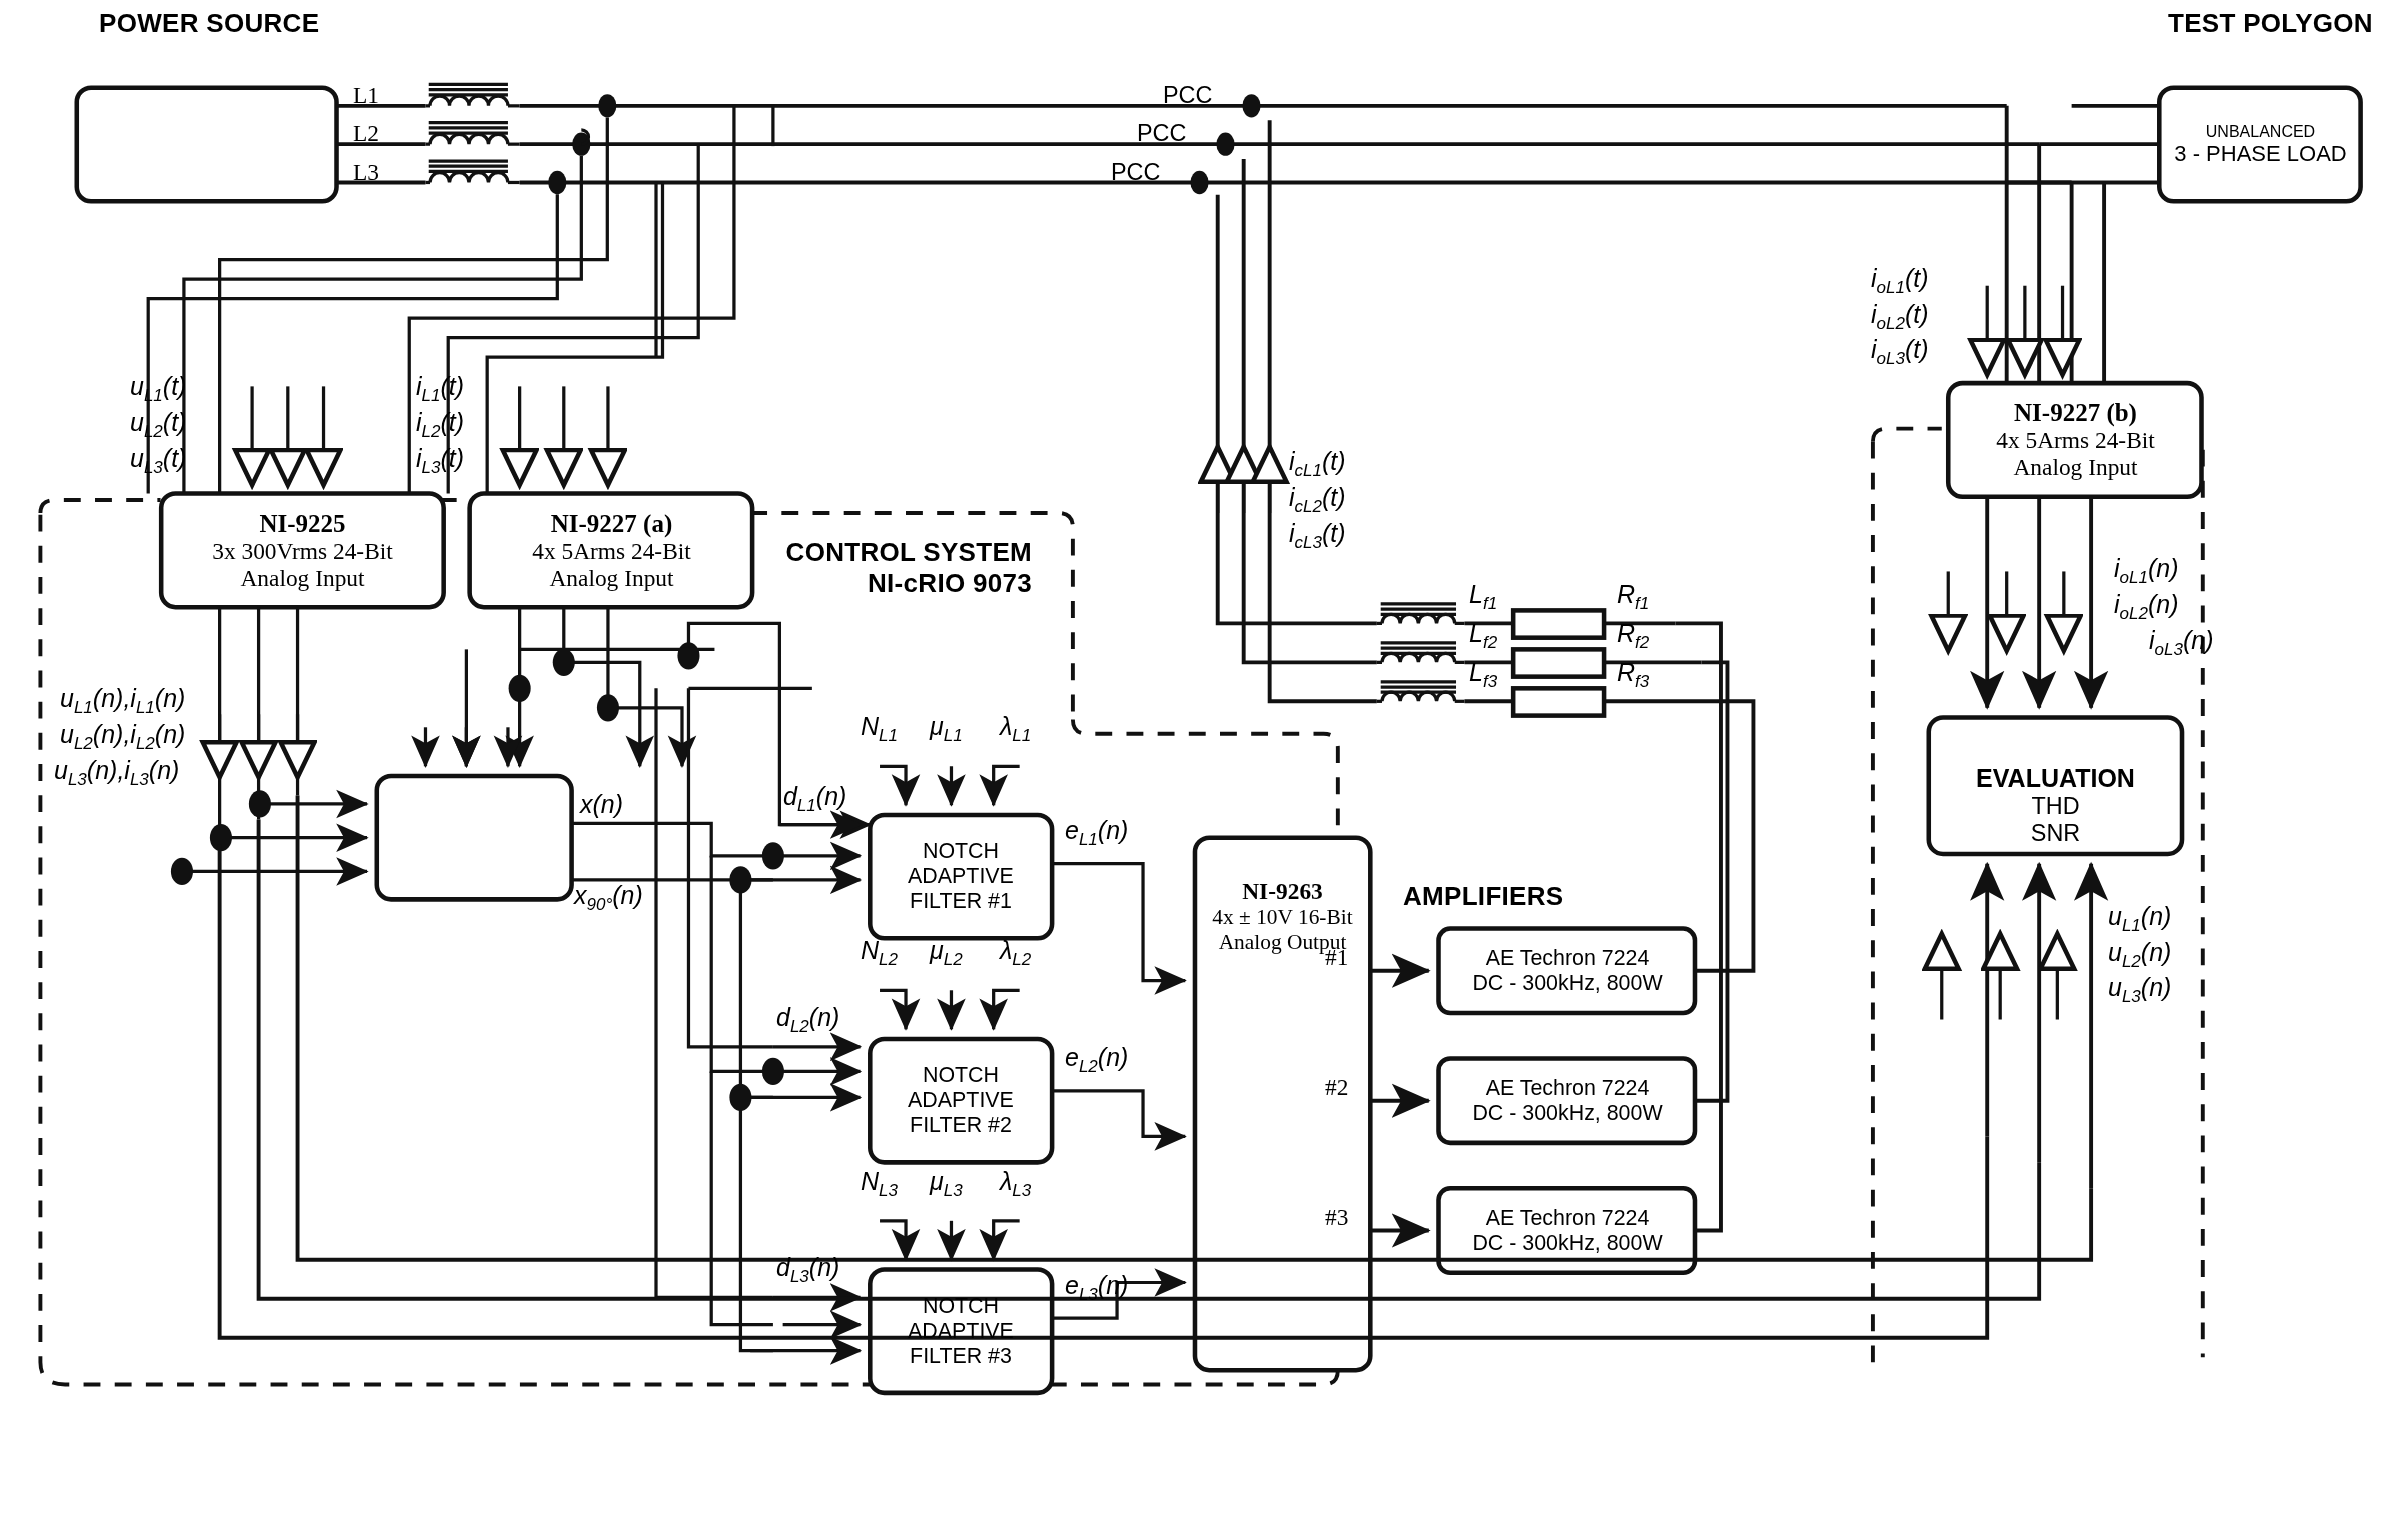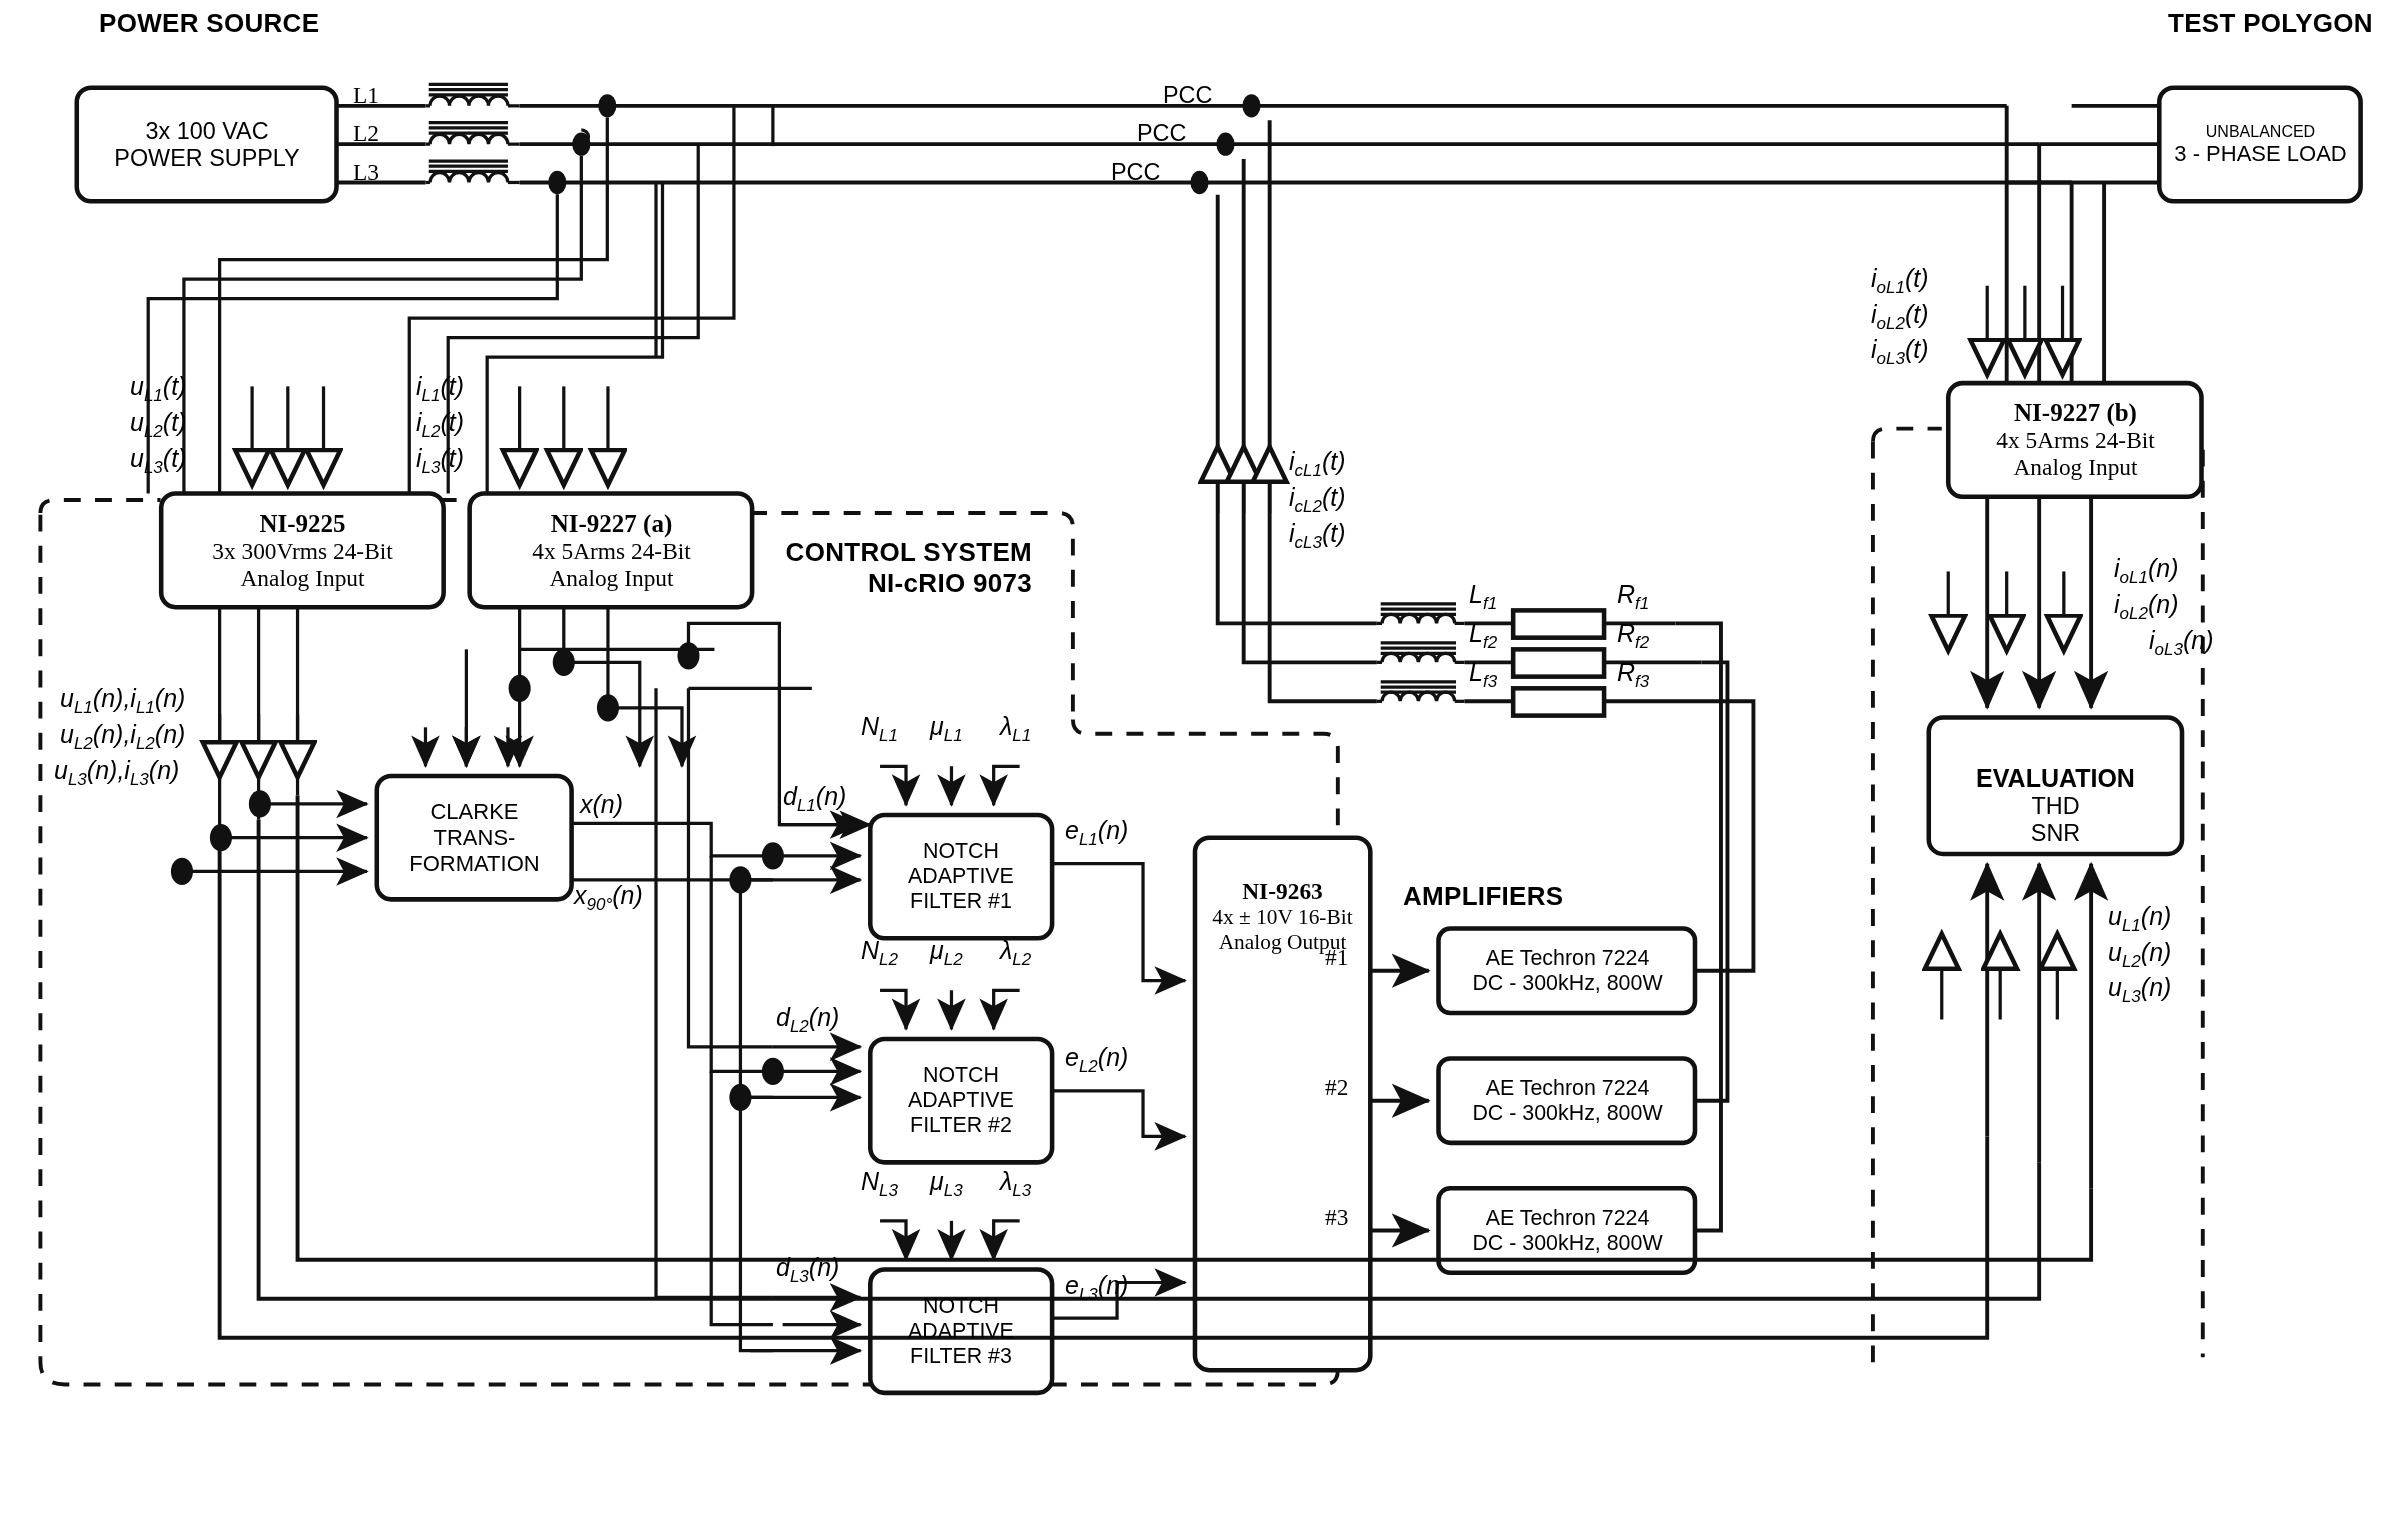--- a/index.html
+++ b/index.html
@@ -298,24 +298,20 @@
 
   </g>
 </svg>
 
 <div class="lbl hdr" style="left:99px;top:10.4px;">POWER SOURCE</div>
 <div class="lbl hdr" style="left:2168px;top:10.4px;">TEST POLYGON</div>
 <div class="lbl hdr ctr" style="left:753px;top:539px;width:279px;">CONTROL SYSTEM</div>
 <div class="lbl hdr ctr" style="left:753px;top:570px;width:279px;">NI-cRIO 9073</div>
 <div class="lbl hdr" style="left:1403px;top:883px;">AMPLIFIERS</div>
 
-<div class="box-txt" style="left:77px;top:88px;width:260px;height:114px;">
-  <div class="blk-sans">3x 100 VAC</div>
-  <div class="blk-sans">POWER SUPPLY</div>
-</div>
 
 <div class="box-txt" style="left:2160px;top:88px;width:201px;height:114px;">
   <div class="blk-sans" style="font-size:16px">UNBALANCED</div>
   <div class="blk-sans" style="font-size:22px">3 - PHASE LOAD</div>
 </div>
 
 <div class="lbl serif" style="left:353px;top:83px;font-size:23.4px;">L1</div>
 <div class="lbl serif" style="left:353px;top:121px;font-size:23.4px;">L2</div>
 <div class="lbl serif" style="left:353px;top:160px;font-size:23.4px;">L3</div>
 
@@ -349,25 +345,20 @@
   <div class="blk-s">Analog Input</div>
 </div>
 
 <div class="lbl var" style="left:60px;top:685px;">
   <i>u</i><sub>L1</sub><i>(n),i</i><sub>L1</sub><i>(n)</i></div>
 <div class="lbl var" style="left:60px;top:721px;">
   <i>u</i><sub>L2</sub><i>(n),i</i><sub>L2</sub><i>(n)</i></div>
 <div class="lbl var" style="left:54px;top:757px;">
   <i>u</i><sub>L3</sub><i>(n),i</i><sub>L3</sub><i>(n)</i></div>
 
-<div class="box-txt" style="left:377px;top:776px;width:195px;height:123px;">
-  <div class="blk-sans" style="font-size:22px">CLARKE</div>
-  <div class="blk-sans" style="font-size:22px">TRANS-</div>
-  <div class="blk-sans" style="font-size:22px">FORMATION</div>
-</div>
 
 <div class="lbl var" style="left:580px;top:791px;">
   <i>x</i><i>(n)</i></div>
 <div class="lbl var" style="left:574px;top:882px;">
   <i>x</i><sub>90°</sub><i>(n)</i></div>
 
 <div class="lbl var" style="left:783px;top:783px;">
   <i>d</i><sub>L1</sub><i>(n)</i></div>
 <div class="lbl var" style="left:776px;top:1004px;">
   <i>d</i><sub>L2</sub><i>(n)</i></div>

